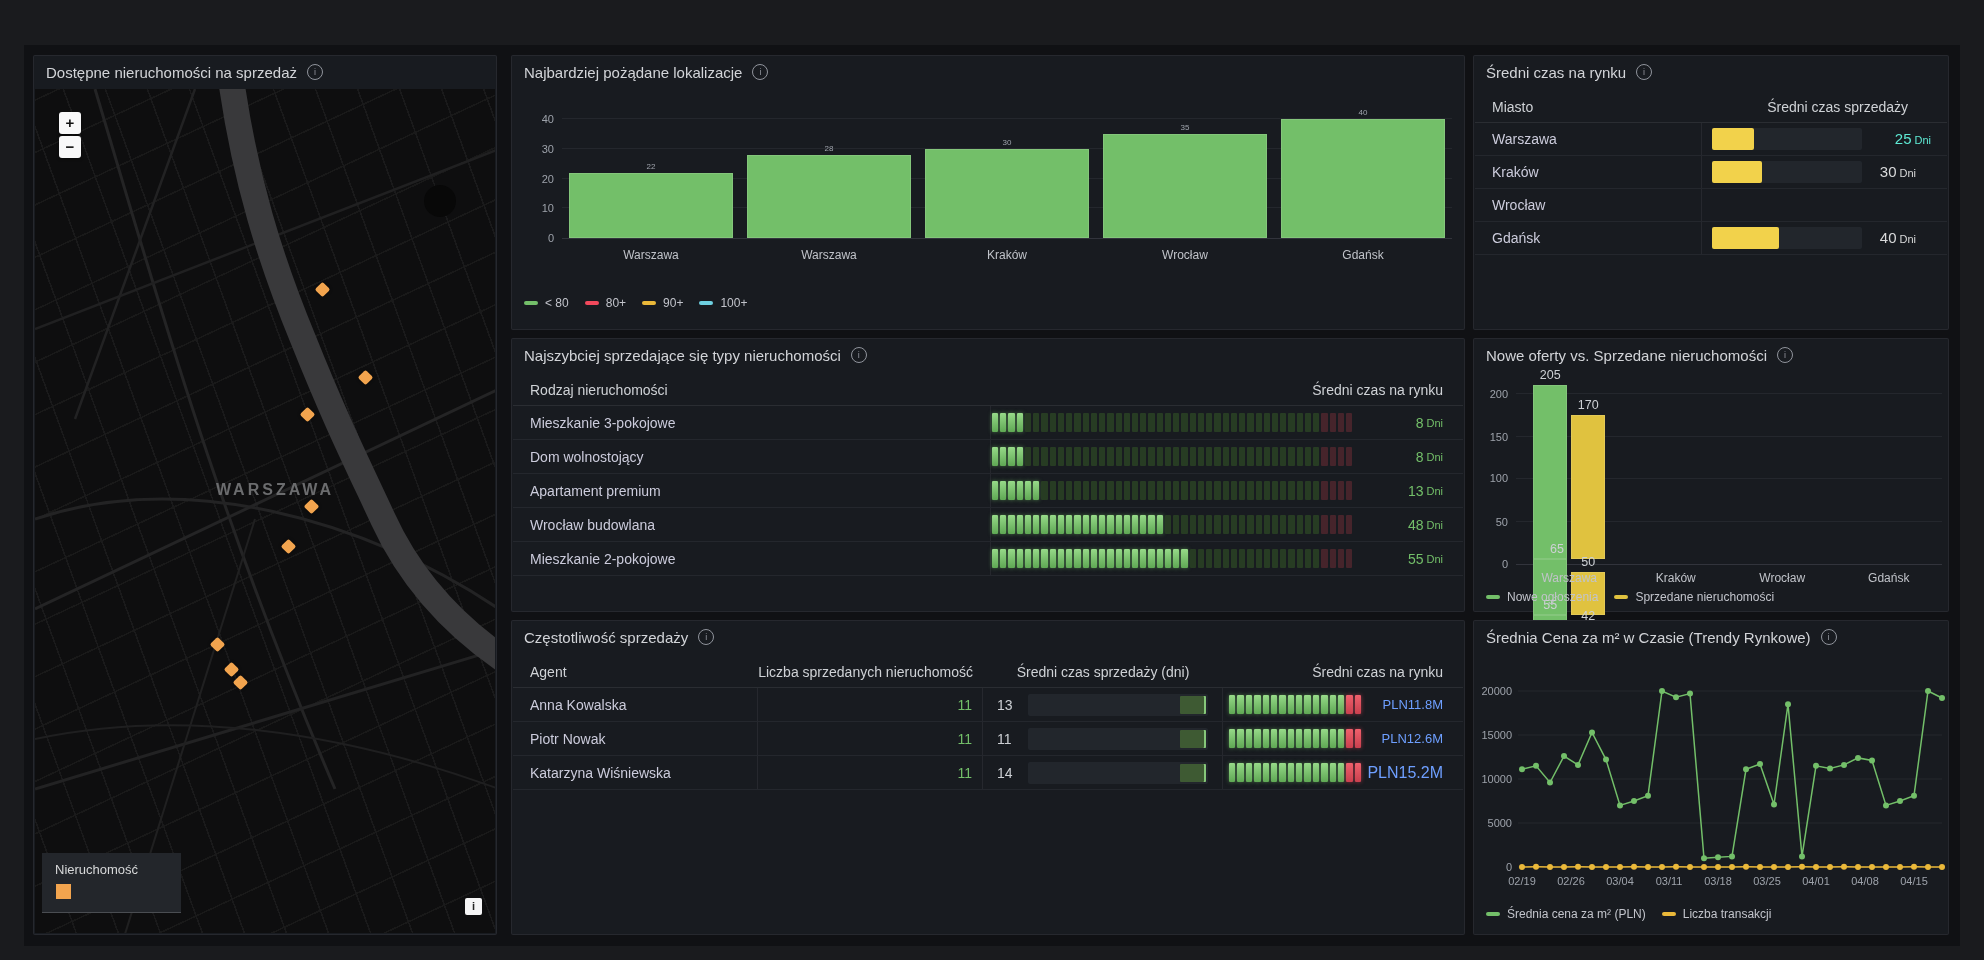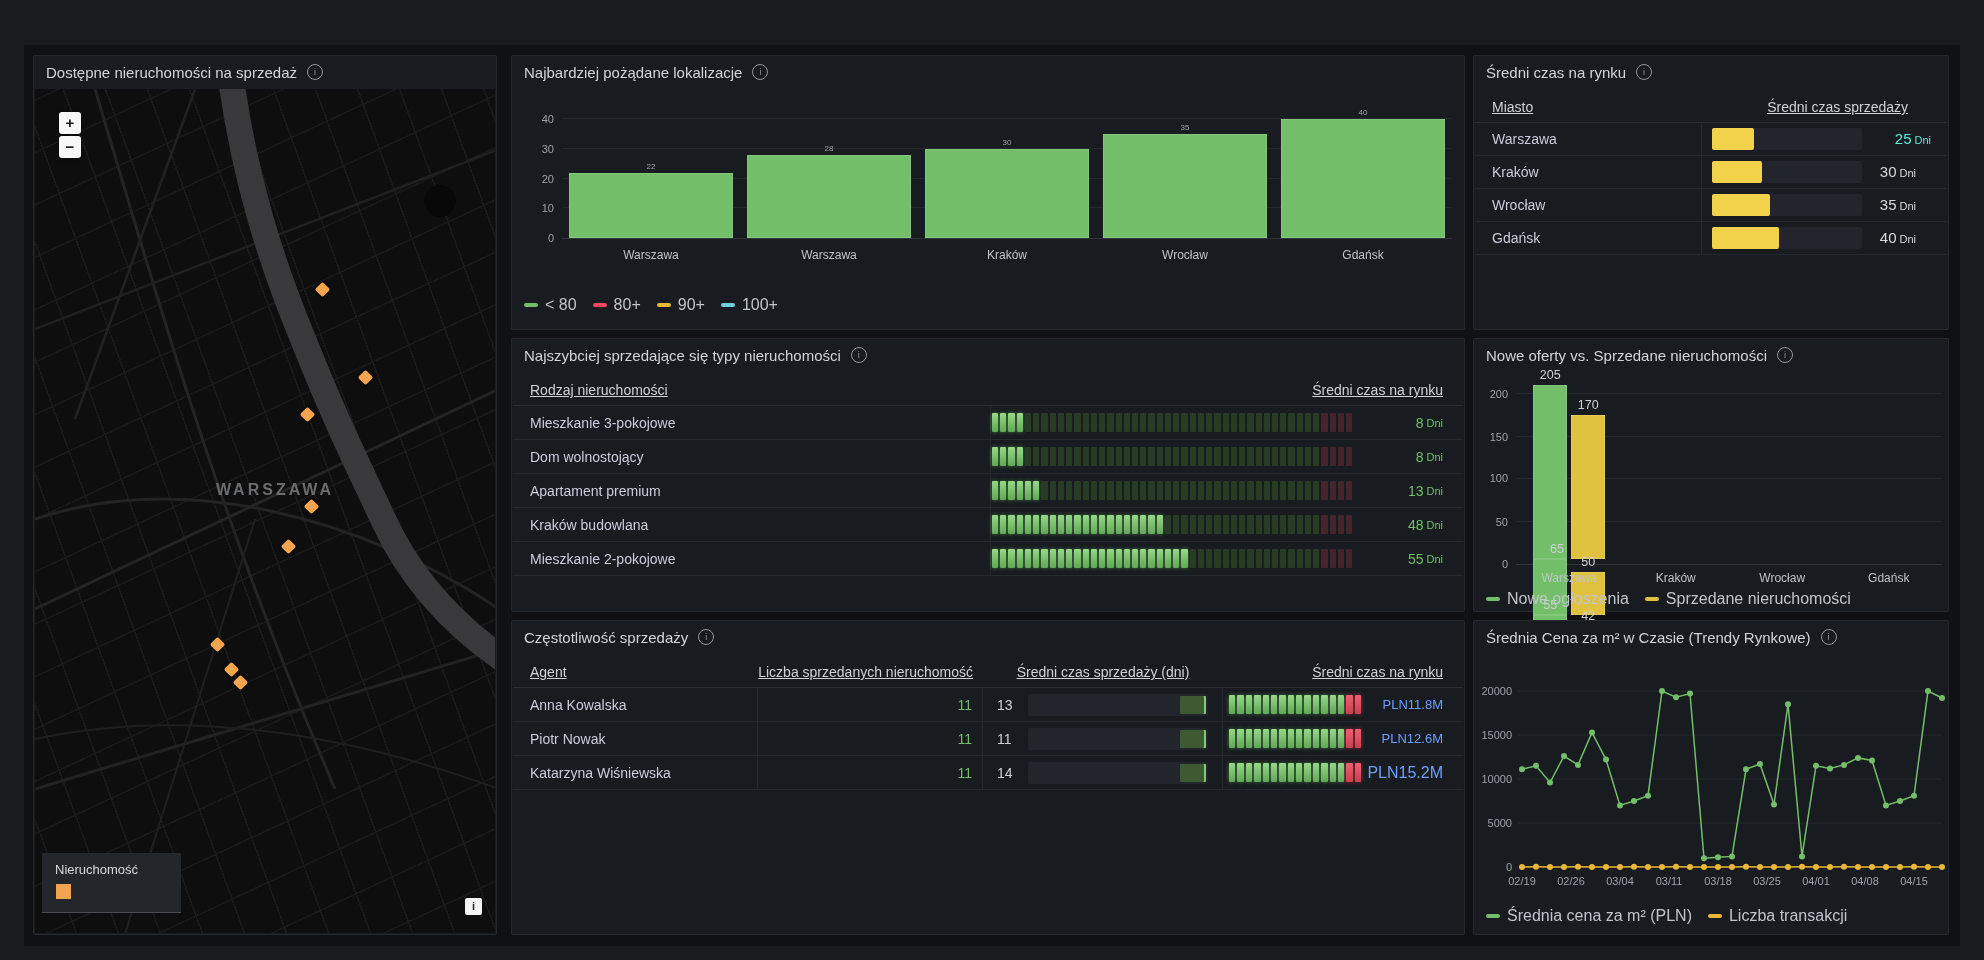--- a/index.html
+++ b/index.html
@@ -29,25 +29,25 @@
   .ylab{position:absolute;font-size:11px;color:#9da2aa;text-align:right;}
   .xrow{position:absolute;display:flex;}
   .xlab{font-size:12px;color:#c0c3c9;text-align:center;}
   .slot{position:relative;display:flex;align-items:flex-end;justify-content:center;height:100%;}
   .bar{border-radius:0;}
   .bval{position:absolute;width:100%;text-align:center;font-size:8px;color:#9fa4ac;}
   .bval2{position:absolute;text-align:center;font-size:12.5px;color:#cdd0d4;}
   .legend{position:absolute;display:flex;align-items:center;}
   .litem{display:flex;align-items:center;margin-right:16px;cursor:pointer;}
   .lsw{width:14px;height:4px;border-radius:2px;margin-right:7px;}
-  .llab{font-size:16px;color:#c2c4cb;}
+  .llab{font-size:12px;color:#c2c4cb;}
   
   .tbl{position:absolute;left:1px;right:1px;top:36px;}
   .trow{display:flex;align-items:center;height:33px;border-bottom:1px solid rgba(204,204,220,.07);}
-  .thead{height:30px;border-bottom:1px solid rgba(204,204,220,.1);font-size:14px;font-weight:500;color:#cfd2d6;display:flex;align-items:center;text-decoration:underline;}
+  .thead{height:30px;border-bottom:1px solid rgba(204,204,220,.1);font-size:14px;font-weight:500;color:#cfd2d6;display:flex;align-items:center;}
   .cell{display:flex;align-items:center;height:100%;box-sizing:border-box;}
   .vsep{border-right:1px solid rgba(204,204,220,.08);}
   .num{font-size:14px;}
   .unit{font-size:11px;margin-left:3px;}
   .lcd{display:flex;gap:2px;height:19px;}
   .lcd .c{flex:1;border-radius:1px;}
   .c.on{background:linear-gradient(180deg,#97da89,#5fa854);box-shadow:0 0 4px rgba(115,191,105,.55);}
   .c.off{background:#273c23;}
   .c.roff{background:#46242b;}
   .c.ron{background:linear-gradient(180deg,#f0606c,#c9404e);box-shadow:0 0 4px rgba(242,73,92,.55);}
@@ -326,21 +326,21 @@
             <div class="c roff"></div>
             <div class="c roff"></div>
           </div>
         </div>
         <div class="cell" style="flex: 1 1 0%; justify-content: flex-end; padding-right: 20px; color: rgb(115, 191, 105);">
           <span class="num">13</span>
           <span class="unit">Dni</span>
         </div>
       </div>
       <div class="trow">
-        <div class="cell vsep" style="width: 478px; padding-left: 17px; font-size: 14px; color: rgb(204, 204, 220);">Kraków budowlana</div>
+        <div class="cell vsep" style="width: 478px; padding-left: 17px; font-size: 14px; color: rgb(204, 204, 220);">Wrocław budowlana</div>
         <div class="cell" style="width: 368px; padding-left: 1px;">
           <div class="lcd" style="width: 360px;">
             <div class="c on"></div>
             <div class="c on"></div>
             <div class="c on"></div>
             <div class="c on"></div>
             <div class="c on"></div>
             <div class="c on"></div>
             <div class="c on"></div>
             <div class="c on"></div>
@@ -576,26 +576,20 @@
         <div class="cell vsep" style="width: 227px; padding-left: 17px; font-size: 14px; color: rgb(204, 204, 220);">Kraków</div>
         <div class="cell" style="flex: 1 1 0%;">
           <div class="track" style="width: 150px; margin-left: 10px;">
             <div class="cfill" style="width: 50px; background: rgb(242, 210, 75);"></div>
           </div>
           <div style="flex: 1 1 0%; text-align: right; padding-right: 31px; color: rgb(216, 217, 218);"><span class="num" style="font-size: 15px;">30</span><span class="unit">Dni</span></div>
         </div>
       </div>
       <div class="trow" style="height: 32px;">
         <div class="cell vsep" style="width: 227px; padding-left: 17px; font-size: 14px; color: rgb(204, 204, 220);">Wrocław</div>
-        <div class="cell" style="flex: 1 1 0%;">
-          <div class="track" style="width: 150px; margin-left: 10px;">
-            <div class="cfill" style="width: 58px; background: rgb(242, 210, 75);"></div>
-          </div>
-          <div style="flex: 1 1 0%; text-align: right; padding-right: 31px; color: rgb(216, 217, 218);"><span class="num" style="font-size: 15px;">35</span><span class="unit">Dni</span></div>
-        </div>
       </div>
       <div class="trow" style="height: 32px;">
         <div class="cell vsep" style="width: 227px; padding-left: 17px; font-size: 14px; color: rgb(204, 204, 220);">Gdańsk</div>
         <div class="cell" style="flex: 1 1 0%;">
           <div class="track" style="width: 150px; margin-left: 10px;">
             <div class="cfill" style="width: 67px; background: rgb(242, 210, 75);"></div>
           </div>
           <div style="flex: 1 1 0%; text-align: right; padding-right: 31px; color: rgb(216, 217, 218);"><span class="num" style="font-size: 15px;">40</span><span class="unit">Dni</span></div>
         </div>
       </div>

